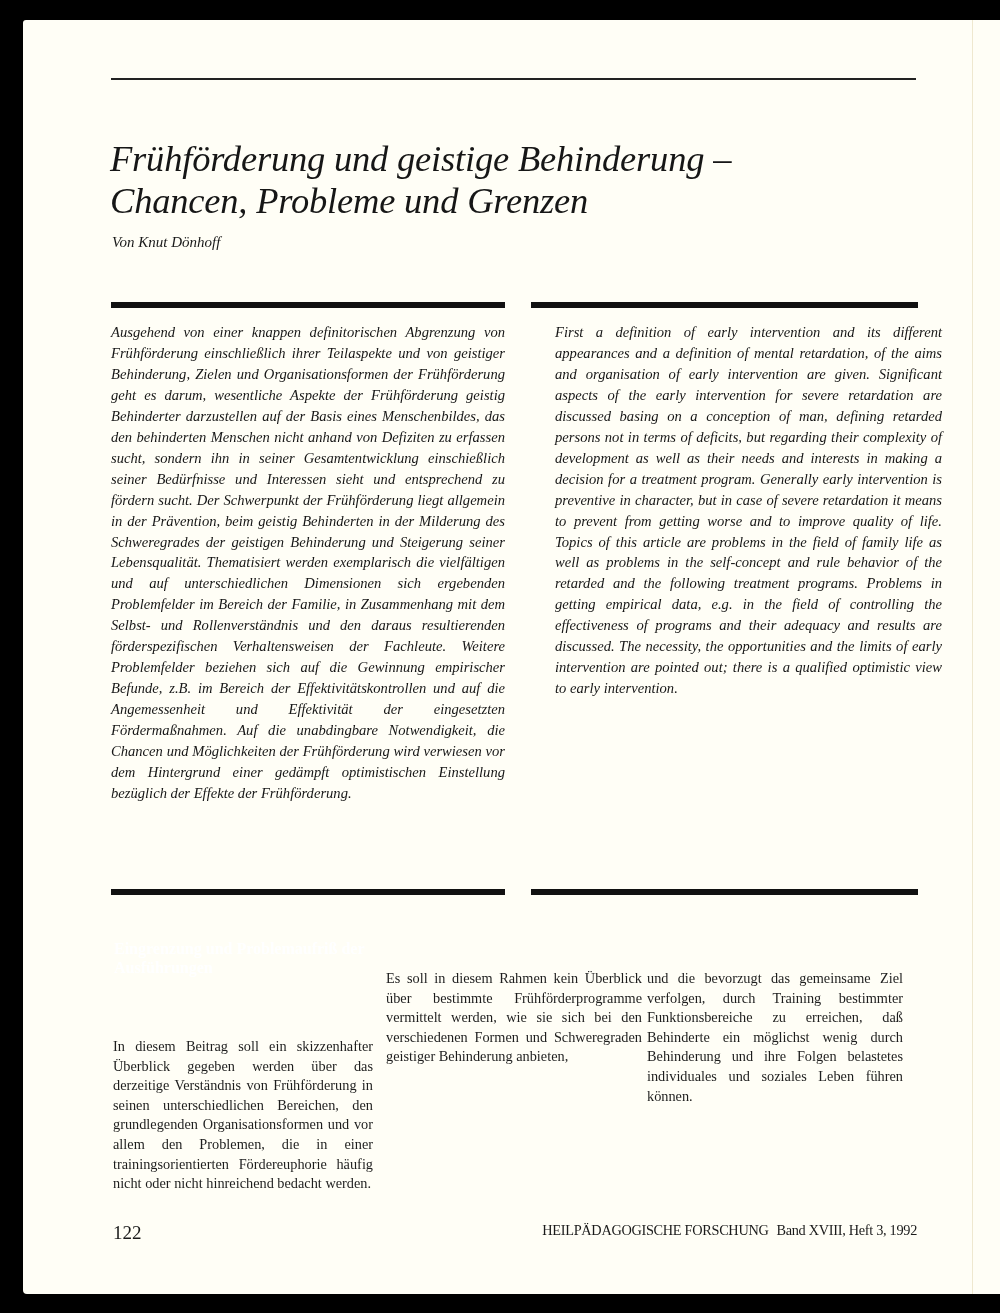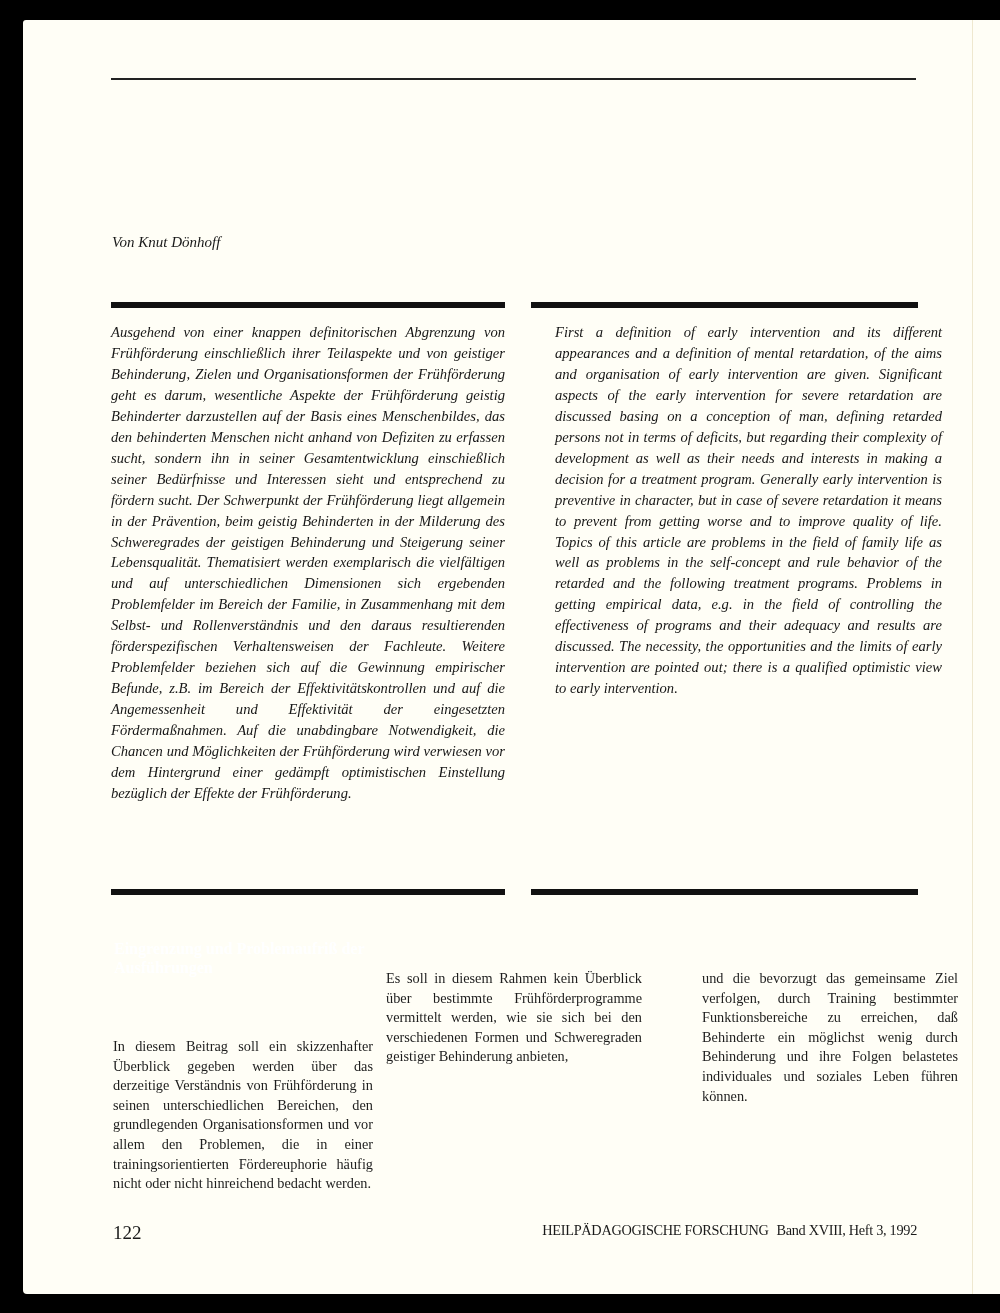--- a/index.html
+++ b/index.html
@@ -53,21 +53,21 @@
     color: #ffffff;
   }
   .body-col {
     position: absolute; top: 1037px;
     font-size: 14.3px; line-height: 19.6px;
     text-align: justify; text-align-last: left;
     color: #1d1d1d;
   }
   .col1 { left: 113px; width: 260px; }
   .col2 { left: 386px; width: 256px; top: 969px; }
-  .col3 { left: 702px; width: 256px; top: 969px; }
+  .col3 { left: 647px; width: 256px; top: 969px; }
   .body-col p { margin: 0; }
   .footer-left {
     position: absolute; left: 113px; top: 1222px;
     font-size: 19px; color: #1a1a1a;
   }
   .footer-right {
     position: absolute; right: 83px; top: 1222px;
     font-size: 14.3px; color: #1a1a1a; white-space: nowrap;
     letter-spacing: -0.3px;
   }
@@ -75,20 +75,22 @@
 </style>
 </head>
 <body>
 
 <div class="page"></div>
 <div class="crease"></div>
 
 <div class="thin-rule"></div>
 
 <div class="title">
+  <div>Frühförderung und geistige Behinderung –</div>
+  <div>Chancen, Probleme und Grenzen</div>
 </div>
 
 <div class="author">Von Knut Dönhoff</div>
 
 <div class="thick-rule" style="left:111px; top:302px; width:394px;"></div>
 <div class="thick-rule" style="left:531px; top:302px; width:387px;"></div>
 
 <div class="abs abs-de" lang="de" style="hyphens:auto;">Ausgehend von einer knappen definitorischen Abgrenzung von Frühförderung einschließlich ihrer Teilaspekte und von geistiger Behinderung, Zielen und Organisationsformen der Frühförderung geht es darum, wesentliche Aspekte der Frühförderung geistig Behinderter darzustellen auf der Basis eines Menschenbildes, das den behinderten Menschen nicht anhand von Defiziten zu erfassen sucht, sondern ihn in seiner Gesamtentwicklung einschießlich seiner Bedürfnisse und Interessen sieht und entsprechend zu fördern sucht. Der Schwerpunkt der Frühförderung liegt allgemein in der Prävention, beim geistig Behinderten in der Milderung des Schweregrades der geistigen Behinderung und Steigerung seiner Lebensqualität. Thematisiert werden exemplarisch die vielfältigen und auf unterschiedlichen Dimensionen sich ergebenden Problemfelder im Bereich der Familie, in Zusammenhang mit dem Selbst- und Rollenverständnis und den daraus resultierenden förderspezifischen Verhaltensweisen der Fachleute. Weitere Problemfelder beziehen sich auf die Gewinnung empirischer Befunde, z.B. im Bereich der Effektivitätskontrollen und auf die Angemessenheit und Effektivität der eingesetzten Fördermaßnahmen. Auf die unabdingbare Notwendigkeit, die Chancen und Möglichkeiten der Frühförderung wird verwiesen vor dem Hintergrund einer gedämpft optimistischen Einstellung bezüglich der Effekte der Frühförderung.</div>
 <div class="abs abs-en" lang="en" style="hyphens:auto;">First a definition of early intervention and its different appearances and a definition of mental retardation, of the aims and organisation of early intervention are given. Significant aspects of the early intervention for severe retardation are discussed basing on a conception of man, defining retarded persons not in terms of deficits, but regarding their complexity of development as well as their needs and interests in making a decision for a treatment program. Generally early intervention is preventive in character, but in case of severe retardation it means to prevent from getting worse and to improve quality of life. Topics of this article are problems in the field of family life as well as problems in the self-concept and rule behavior of the retarded and the following treatment programs. Problems in getting empirical data, e.g. in the field of controlling the effectiveness of programs and their adequacy and results are discussed. The necessity, the opportunities and the limits of early intervention are pointed out; there is a qualified optimistic view to early intervention.</div>
 

